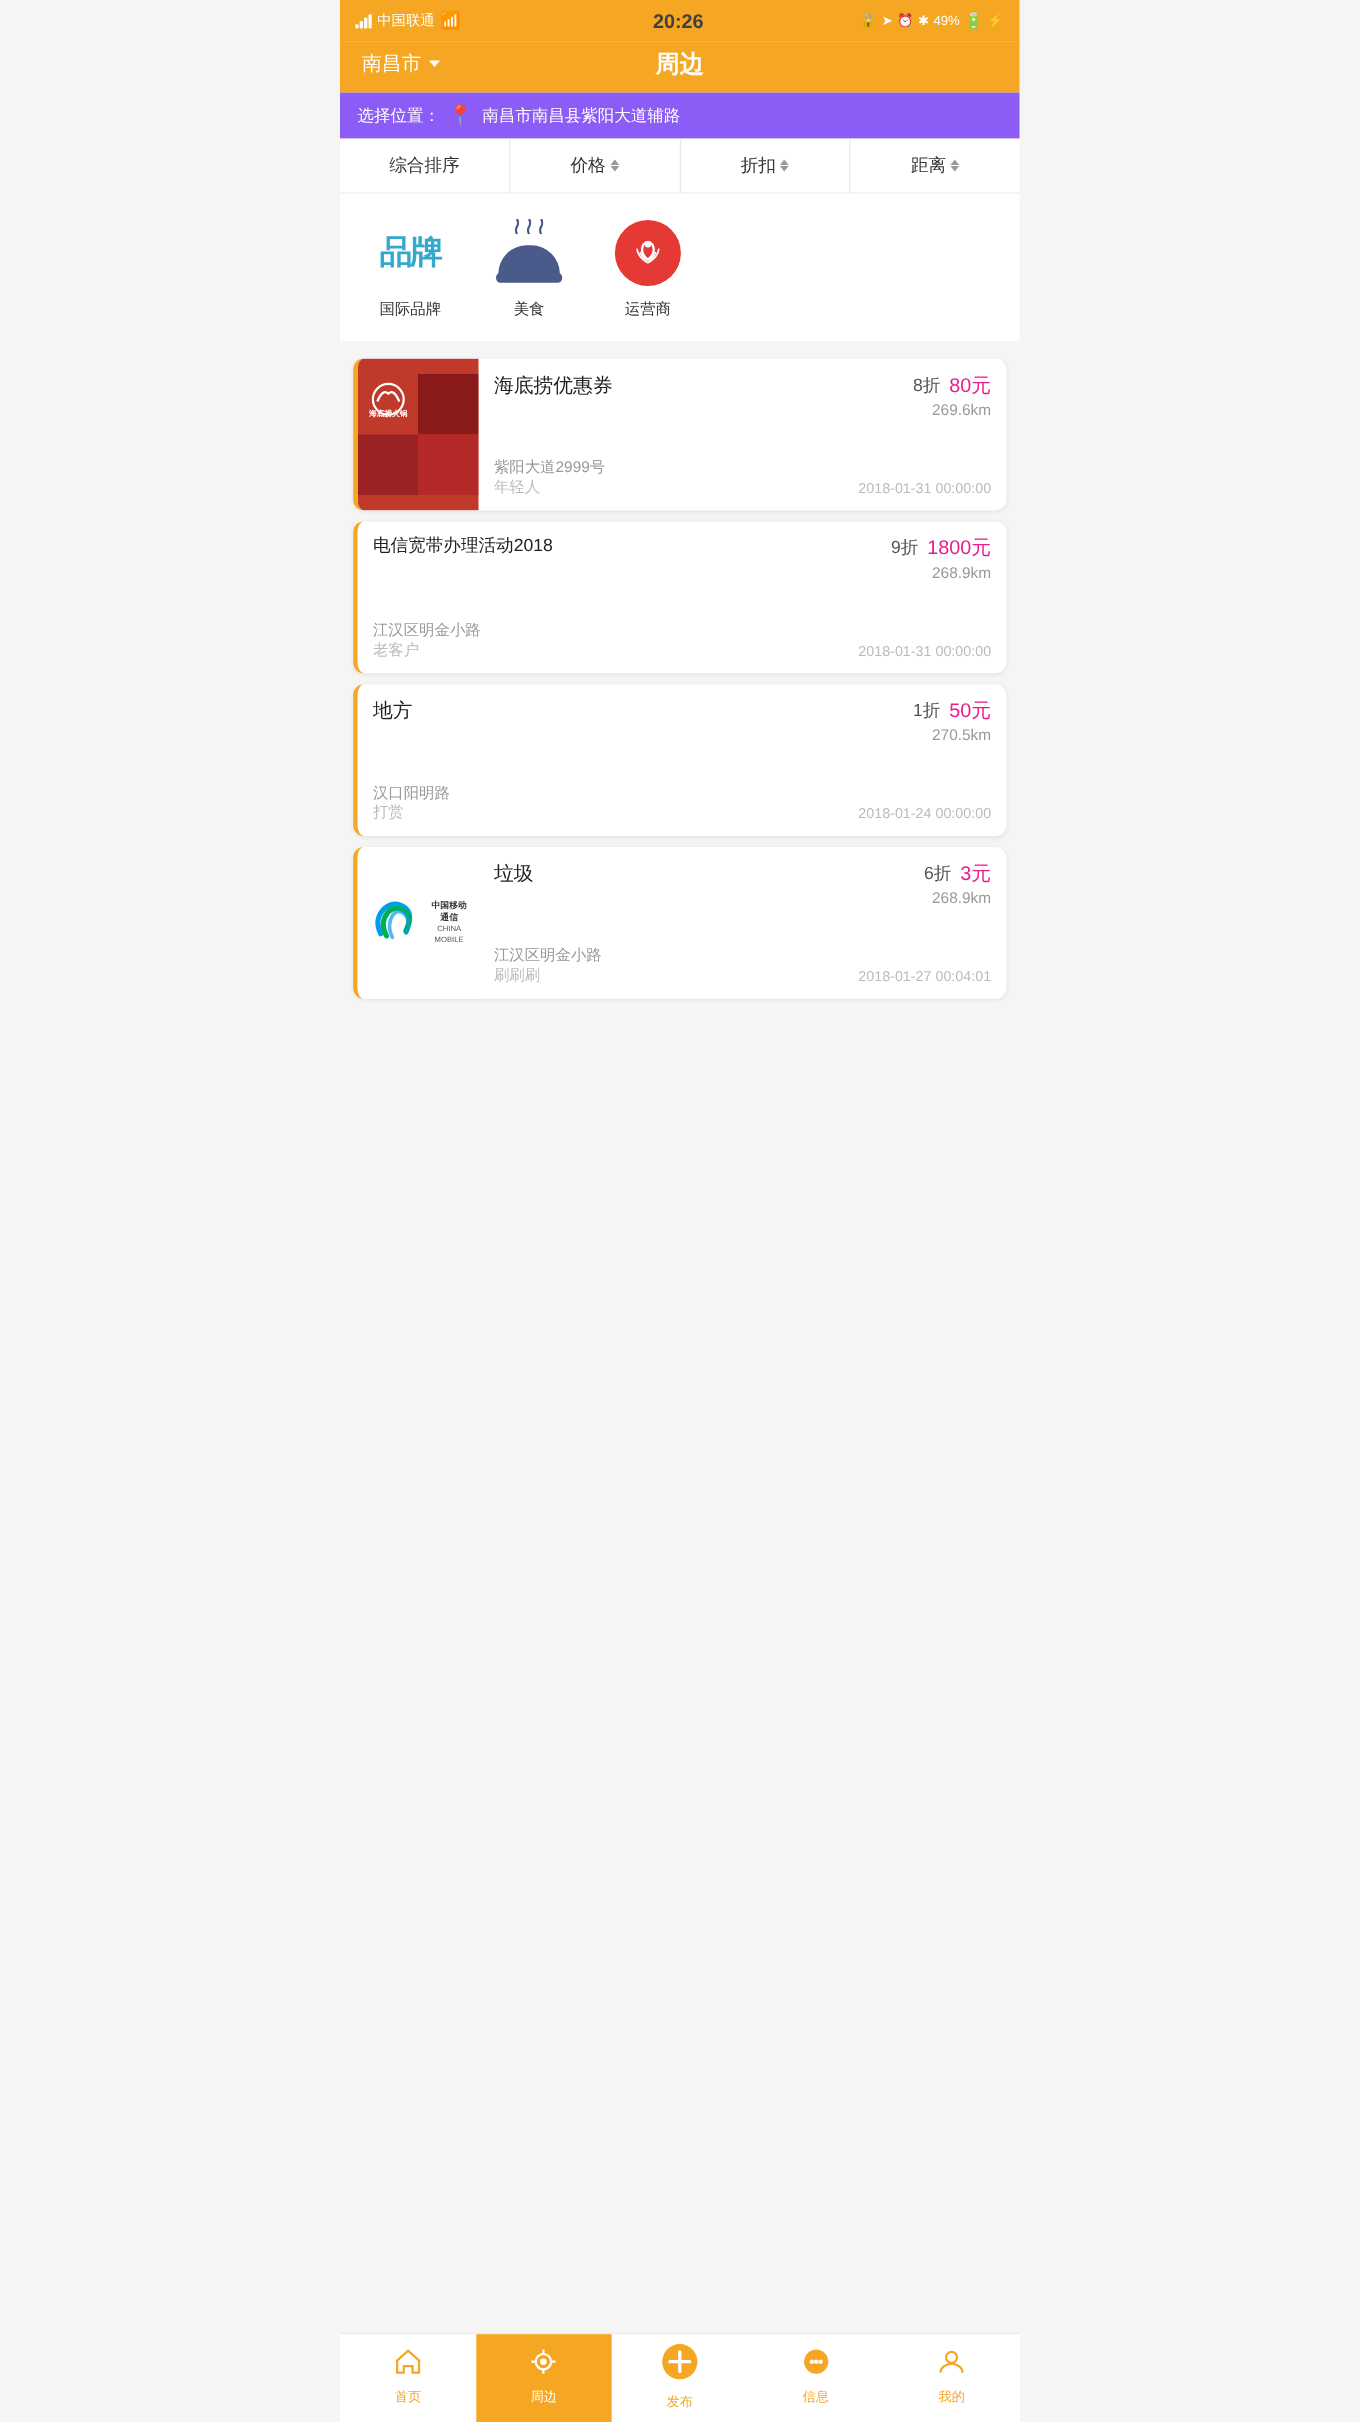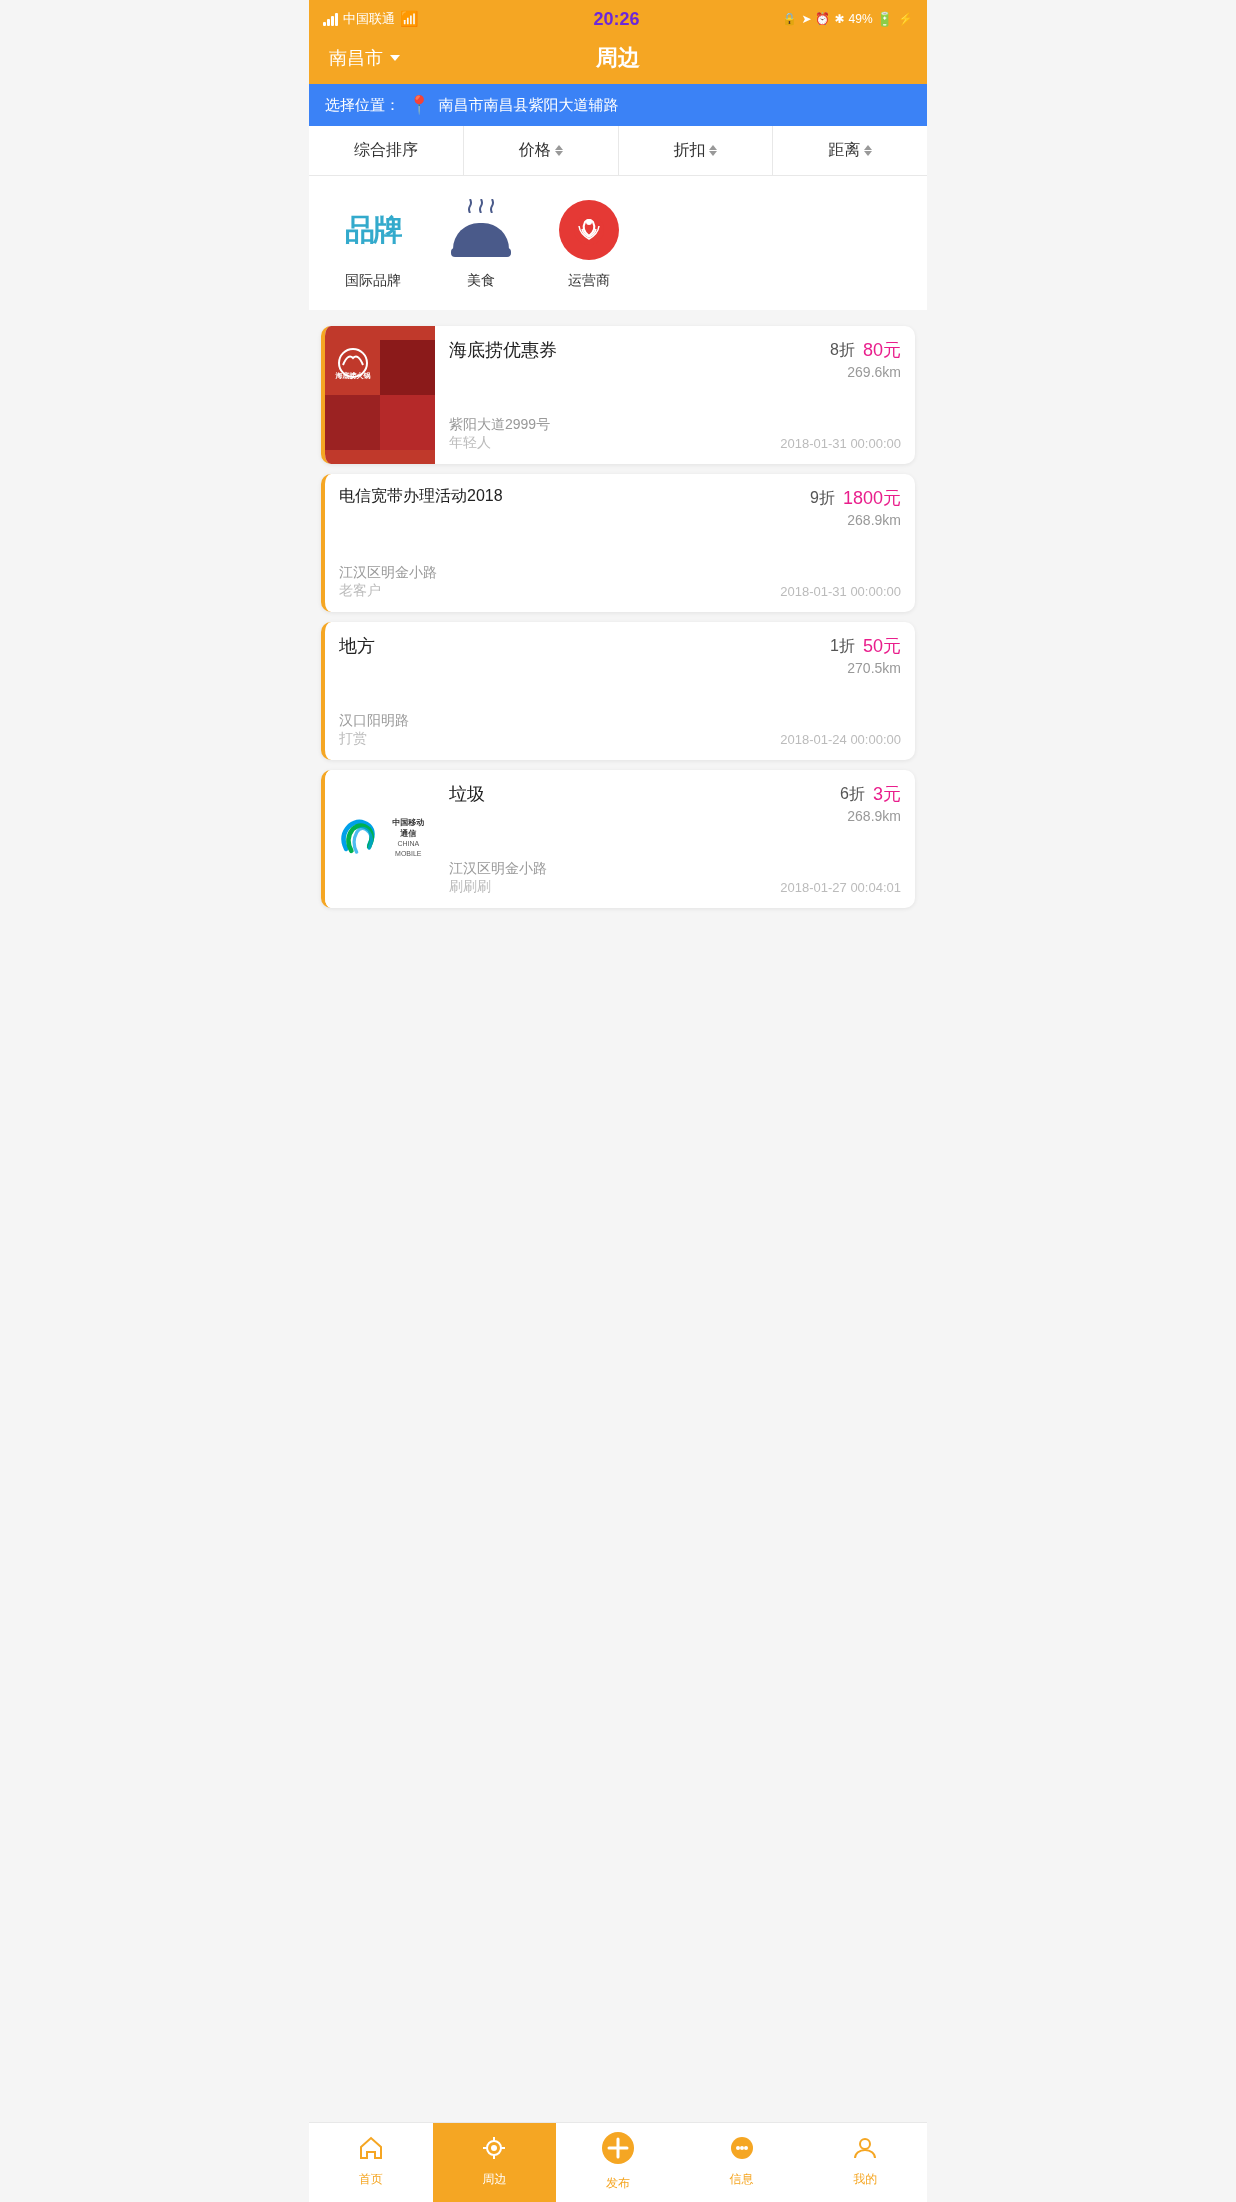--- a/index.html
+++ b/index.html
@@ -26,21 +26,21 @@
     .status-left {
       display: flex;
       align-items: center;
       gap: 5px;
       font-size: 13px;
       color: #fff;
       font-weight: 500;
     }
     .status-center {
       font-size: 18px;
-      color: #6d28d9;
+      color: #404040;
       font-weight: 600;
       margin-left: 32px;
     }
     .status-right {
       display: flex;
       align-items: center;
       gap: 4px;
       font-size: 12px;
       color: #fff;
     }
@@ -79,21 +79,21 @@
       position: absolute;
       left: 50%;
       transform: translateX(-50%);
     }
     .header-right {
       width: 60px;
     }
 
     
     .location-bar {
-      background: #3b82f6;
+      background: #8b5cf6;
       display: flex;
       align-items: center;
       padding: 10px 16px;
       gap: 8px;
       color: #fff;
       font-size: 15px;
     }
     .location-label { font-weight: 400; }
     .location-pin { font-size: 18px; }
     .location-address { font-weight: 500; }

